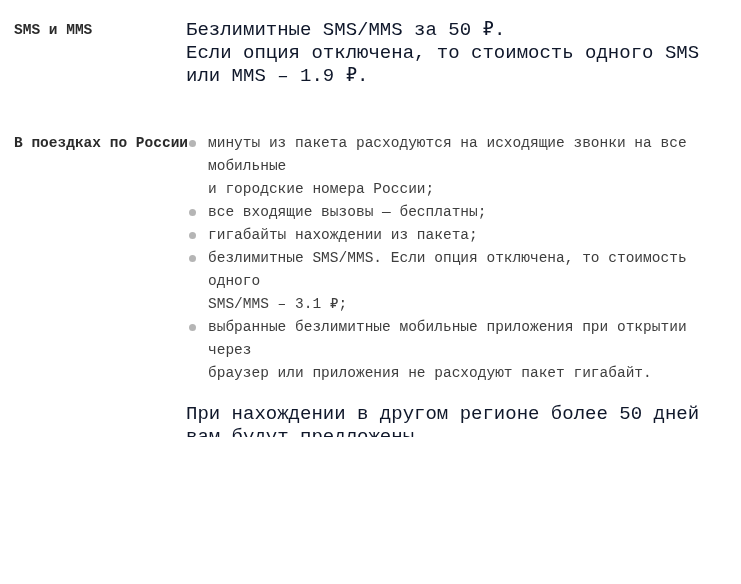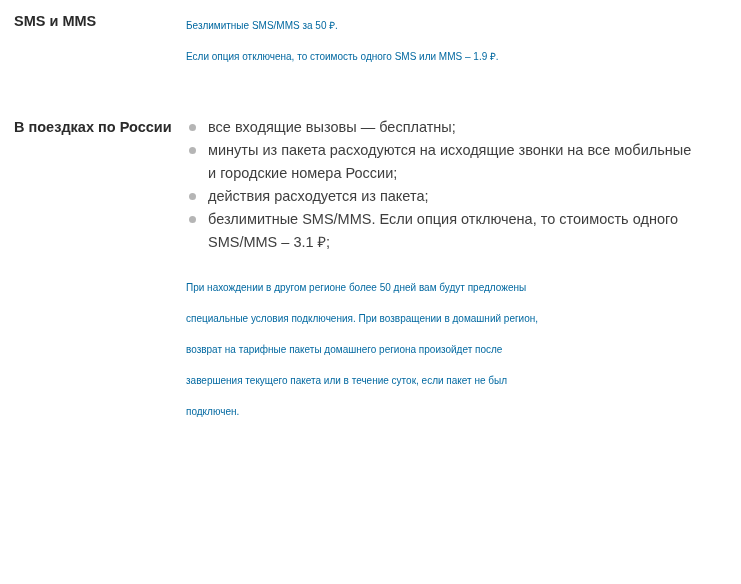--- a/index.html
+++ b/index.html
@@ -8,22 +8,23 @@
     background: #ffffff;
   }
   .page {
     position: relative;
     width: 741px;
     height: 428px;
     box-sizing: border-box;
     padding: 10px 6px 0 14px;
     overflow: hidden;
     background: #ffffff;
-    font-family: Liberation Sans, sans-serif;
+    font-family: Liberation Mono, monospace;
     color: #3e3e3e;
+    margin-top: 9px;
   }
   .row {
     display: flex;
     align-items: flex-start;
   }
   .row-label {
     flex: 0 0 172px;
     width: 172px;
     margin: 0;
     font-size: 14.5px;
@@ -31,24 +32,24 @@
     font-weight: bold;
     color: #2a2a2a;
     white-space: nowrap;
   }
   .row-content {
     flex: 1;
     min-width: 0;
   }
   .para {
     margin: 0;
-    font-size: 10px;
-    line-height: 31px;
+    font-size: 19px;
+    line-height: 23px;
     white-space: pre-line;
-    color: #0369a1;
+    color: #0f172a;
   }
   .para + .para { margin-top: 27px; }
   .section-gap { margin-top: 44px; }
   .bullets {
     list-style: none;
     margin: 0;
     padding: 0;
   }
   .bullets li {
     position: relative;
@@ -81,35 +82,40 @@
 Если опция отключена, то стоимость одного SMS или MMS – 1.9 ₽.</p>
     </div>
   </section>
 
   <section class="row section-gap">
     <h3 class="row-label">В поездках по России</h3>
     <div class="row-content">
       <ul class="bullets">
         <li>
           <span class="dot"></span>
-          <span class="li-text">все входящие вызовы — бесплатны;</span>
-        </li>
-        <li>
-          <span class="dot"></span>
           <span class="li-text">минуты из пакета расходуются на исходящие звонки на все мобильные
 и городские номера России;</span>
         </li>
         <li>
           <span class="dot"></span>
-          <span class="li-text">действия расходуется из пакета;</span>
+          <span class="li-text">все входящие вызовы — бесплатны;</span>
+        </li>
+        <li>
+          <span class="dot"></span>
+          <span class="li-text">гигабайты нахождении из пакета;</span>
         </li>
         <li>
           <span class="dot"></span>
           <span class="li-text">безлимитные SMS/MMS. Если опция отключена, то стоимость одного
 SMS/MMS – 3.1 ₽;</span>
+        </li>
+        <li>
+          <span class="dot"></span>
+          <span class="li-text">выбранные безлимитные мобильные приложения при открытии через
+браузер или приложения не расходуют пакет гигабайт.</span>
         </li>
       </ul>
       <p class="para outro">При нахождении в другом регионе более 50 дней вам будут предложены
 специальные условия подключения. При возвращении в домашний регион,
 возврат на тарифные пакеты домашнего региона произойдет после
 завершения текущего пакета или в течение суток, если пакет не был
 подключен.</p>
     </div>
   </section>
 

